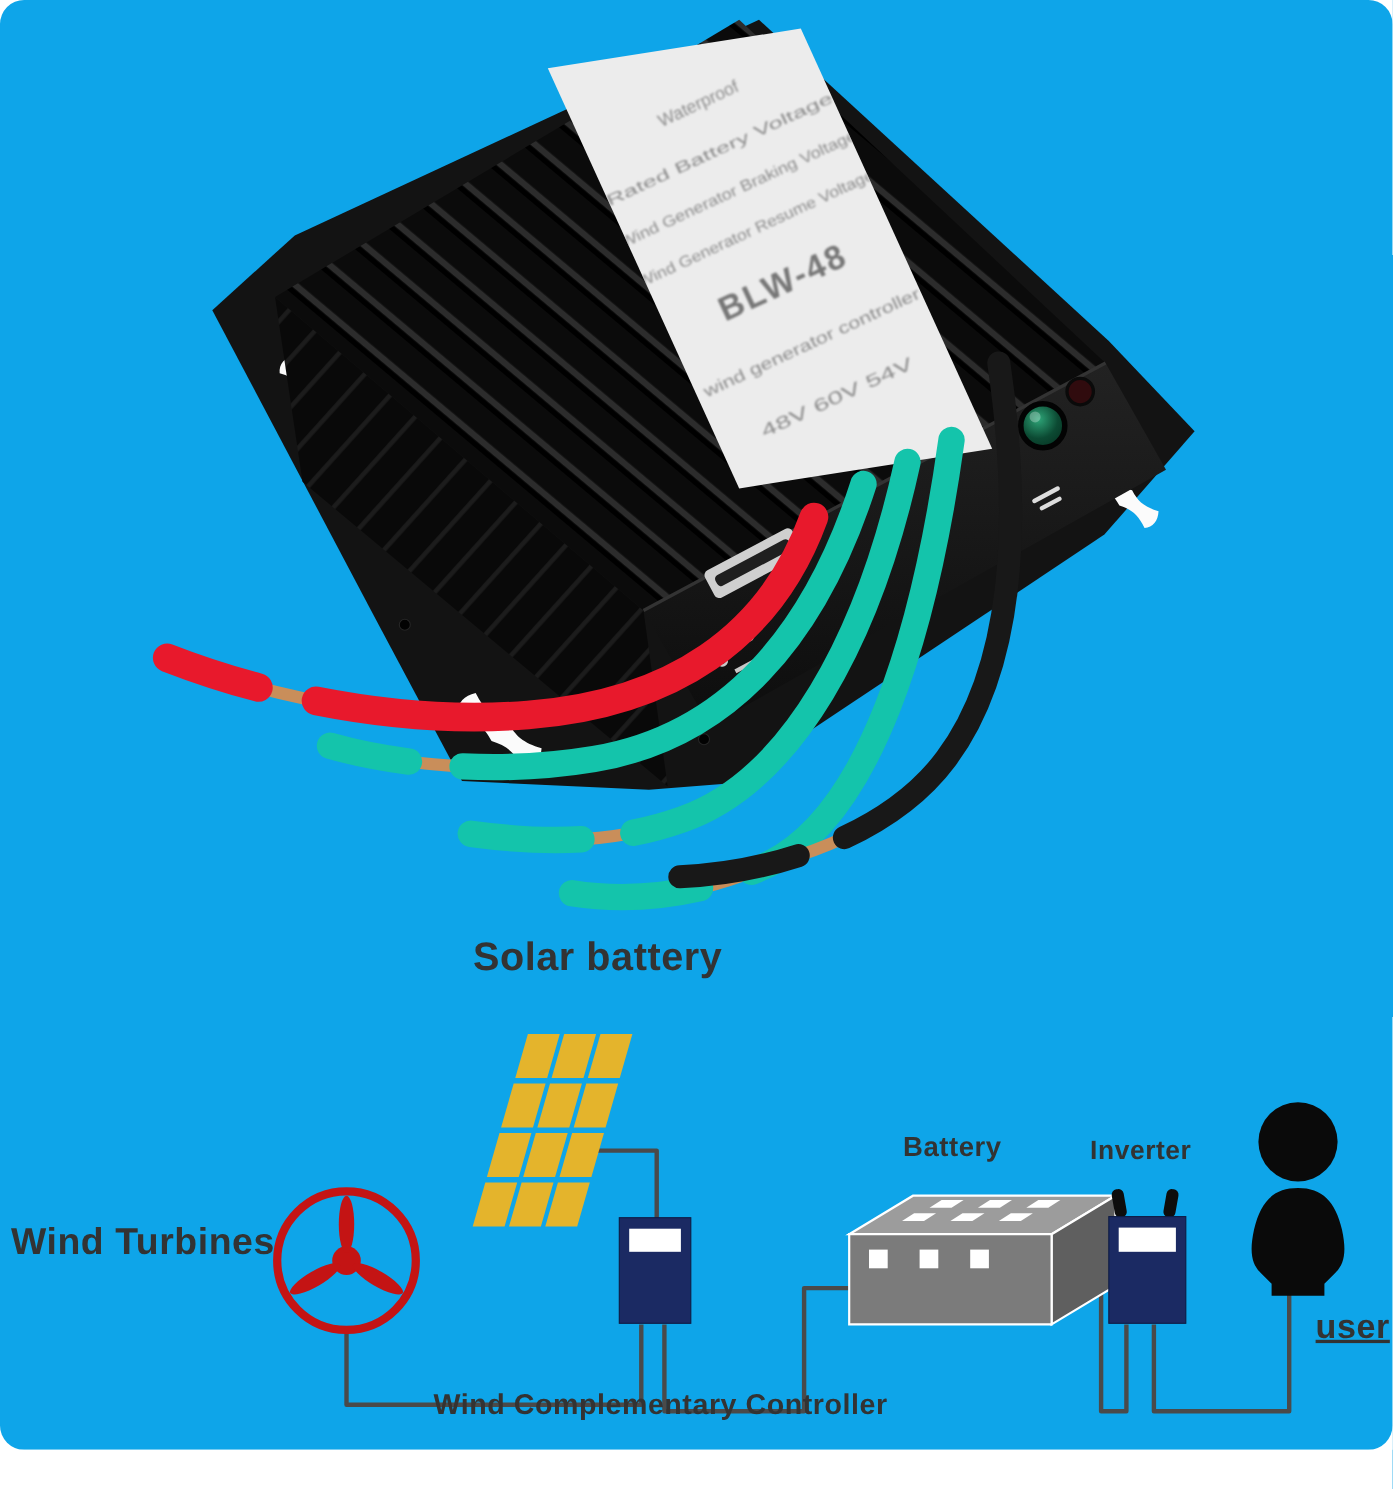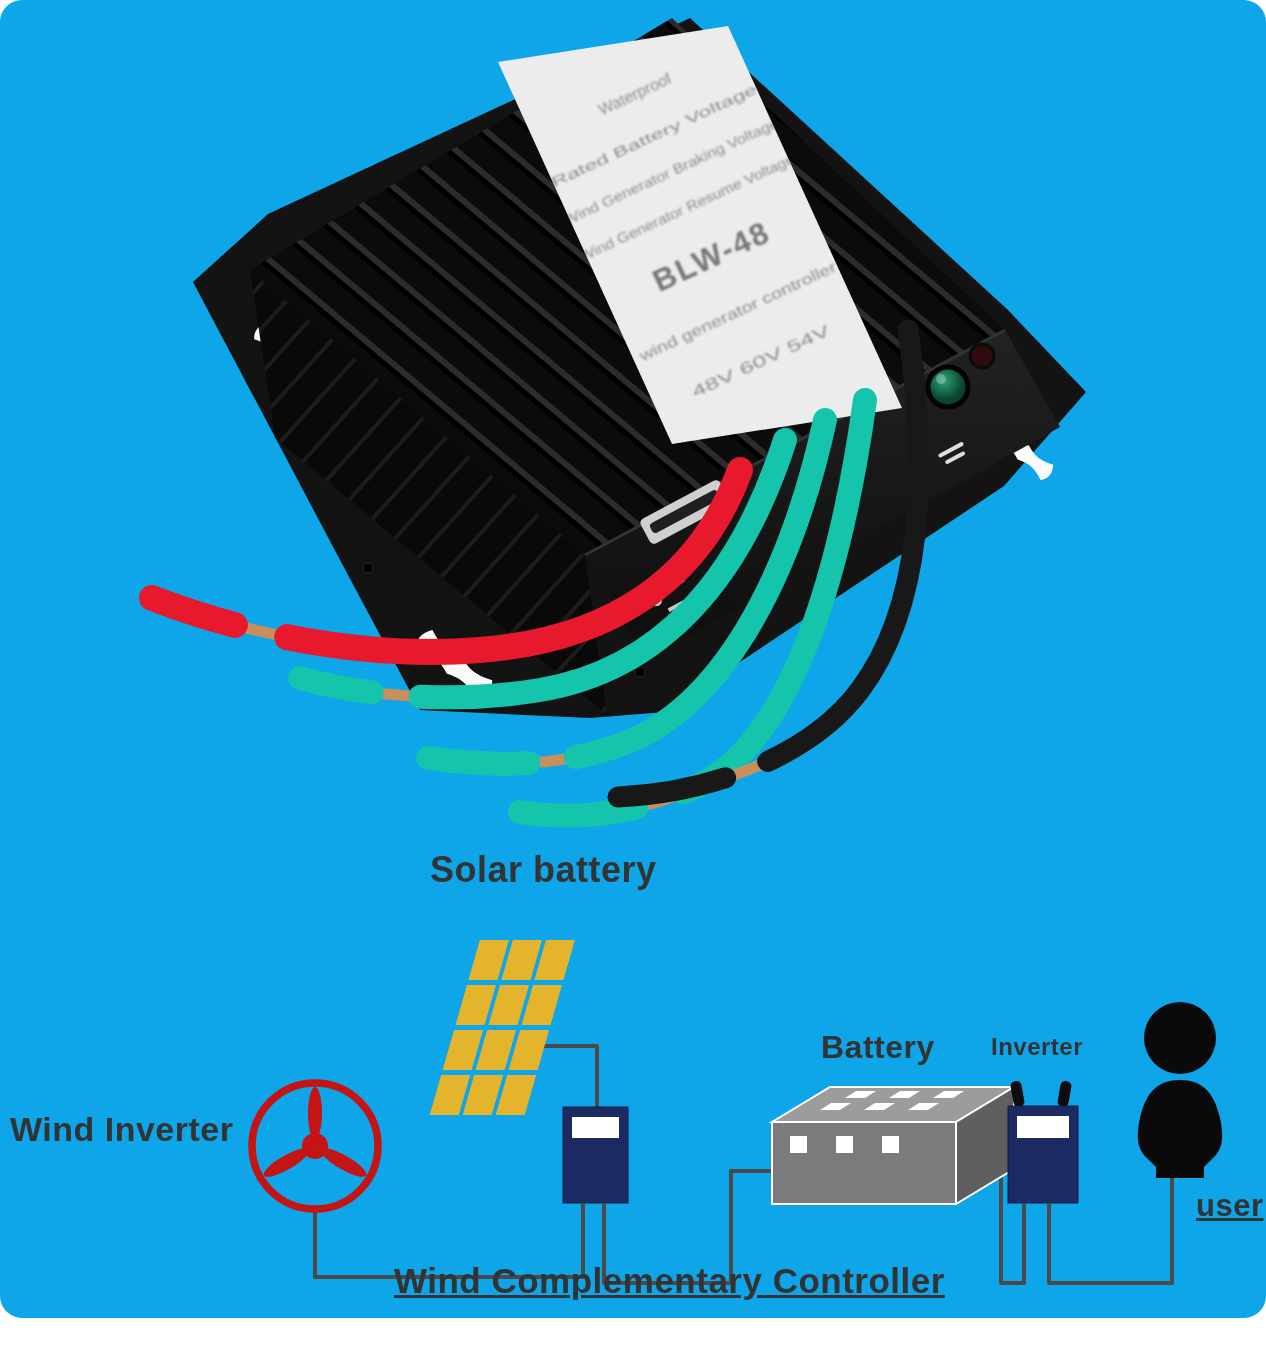--- a/index.html
+++ b/index.html
@@ -8,24 +8,24 @@
     font-family:"Liberation Sans",sans-serif;
     border-radius:22px;
   }
   .stage svg{position:absolute;left:0;top:0;}
   .lbl{
     position:absolute;font-weight:600;color:#333333;white-space:nowrap;
     font-family:"Liberation Sans",sans-serif;letter-spacing:0.5px;
   }
   .lbl-solar{left:430px;top:849px;font-size:36px;}
   .lbl-wind{left:10px;top:1110px;font-size:34px;}
-  .lbl-battery{left:821px;top:1029px;font-size:32px;}
+  .lbl-battery{left:821px;top:1029px;font-size:25px;}
   .lbl-inverter{left:991px;top:1033px;font-size:24px;}
   .lbl-user{left:1196px;top:1188px;font-size:31px;text-decoration:underline;}
-  .lbl-controller{left:394px;top:1261px;font-size:35px;text-decoration:underline;}
+  .lbl-controller{left:394px;top:1261px;font-size:26px;}
 </style>
 </head>
 <body>
 
 <div class="stage">
 
 <svg width="1266" height="1354" viewBox="0 0 1266 1354">
   <defs>
     <pattern id="fins" width="12" height="34" patternUnits="userSpaceOnUse" patternTransform="rotate(40)">
       <rect width="12" height="34" fill="#0b0b0b"></rect>
@@ -190,19 +190,19 @@
     </g>
 
     <g fill="#0a0a0a">
       <circle cx="1180" cy="1038" r="36"></circle>
       <path d="M1180,1080 C1158,1080 1146,1092 1140,1118 C1135,1141 1139,1151 1148,1159 L1156,1167 L1156,1178 L1204,1178 L1204,1167 L1212,1159 C1221,1151 1225,1141 1220,1118 C1214,1092 1202,1080 1180,1080 Z"></path>
     </g>
   </g>
 </svg>
 
 <div class="lbl lbl-solar">Solar battery</div>
-<div class="lbl lbl-wind">Wind Inverter</div>
+<div class="lbl lbl-wind">Wind Turbines</div>
 <div class="lbl lbl-battery">Battery</div>
 <div class="lbl lbl-inverter">Inverter</div>
 <div class="lbl lbl-user">user</div>
 <div class="lbl lbl-controller">Wind Complementary Controller</div>
 
 </div>
 
 </body></html>

